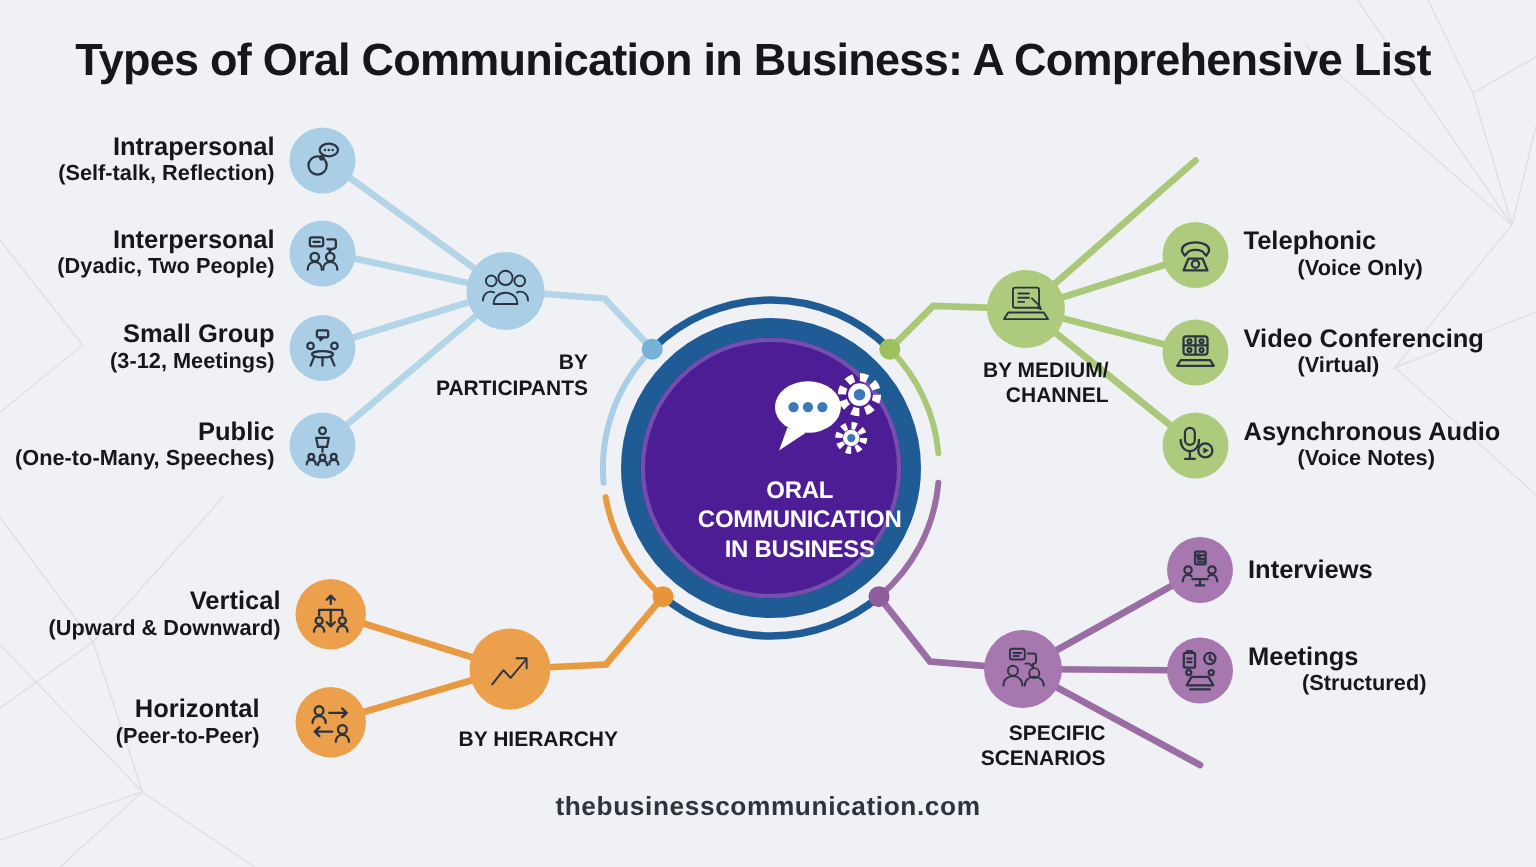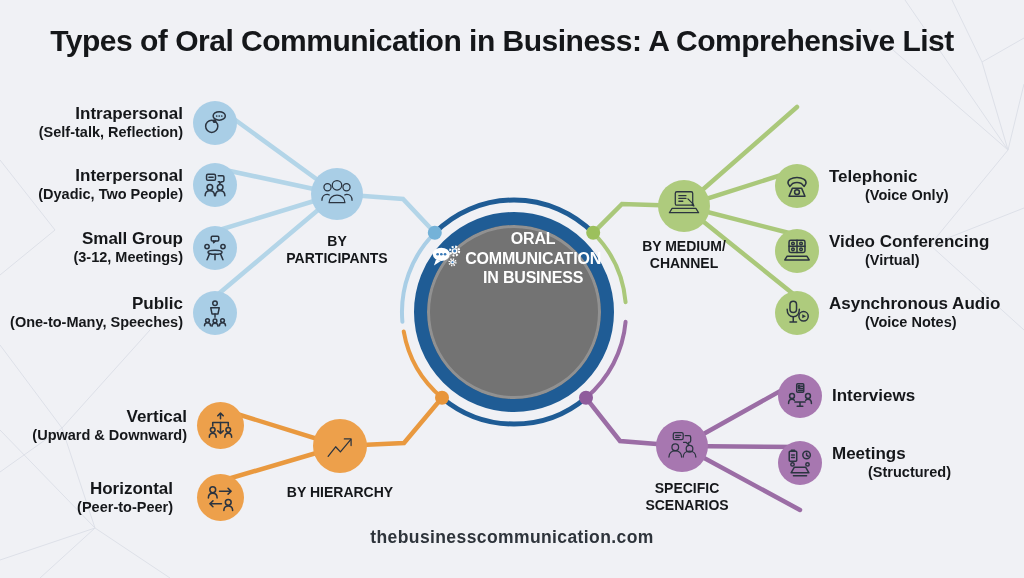--- a/index.html
+++ b/index.html
@@ -1,35 +1,35 @@
 <!DOCTYPE html>
 <html><head>
 <meta charset="utf-8">
 <style>
   html,body{margin:0;padding:0;}
   body{width:1024px;height:578px;overflow:hidden;background:#f0f1f5;font-family:"Liberation Sans",sans-serif;position:relative;}
   #canvas{position:absolute;inset:0;width:1024px;height:578px;}
   svg.layer{position:absolute;left:0;top:0;pointer-events:none;}
   .title{position:absolute;left:0;top:24px;width:1004px;text-align:center;font-size:30px;font-weight:800;letter-spacing:-0.5px;color:#15171a;}
-  .node{position:absolute;display:flex;align-items:center;gap:10px;z-index:3;margin-top:16px;}
+  .node{position:absolute;display:flex;align-items:center;gap:10px;z-index:3;}
   .node .txt{line-height:1.18;color:#15171a;white-space:nowrap;}
   .node .txt .t{font-size:17px;font-weight:800;}
   .node .txt .s{font-size:14.5px;font-weight:700;padding-left:36px;}
   .node .txt .s:empty{display:none;}
   .txt.ra{text-align:right;}
   .bubble{border-radius:50%;display:flex;align-items:center;justify-content:center;flex:0 0 auto;}
   .b44{width:44px;height:44px;}
   .b47{width:47px;height:47px;}
   .blue{background:#a9cee6;}
   .green{background:#aecb7d;}
   .orange{background:#eda04b;}
   .purple{background:#a777b0;}
   .hub{position:absolute;border-radius:50%;display:flex;align-items:center;justify-content:center;z-index:3;}
-  .hub-label{position:absolute;text-align:center;font-size:14px;font-weight:800;line-height:1.2;color:#15171a;z-index:3;}
-  .center-circle{position:absolute;left:414px;top:212px;width:200px;height:200px;border-radius:50%;background:#737373;border:13px solid #1f5c95;box-sizing:border-box;box-shadow:inset 0 0 0 3px rgba(255,255,255,.22);display:flex;flex-direction:row;align-items:flex-start;justify-content:center;z-index:4;}
+  .hub-label{position:absolute;text-align:right;font-size:14px;font-weight:800;line-height:1.2;color:#15171a;z-index:3;}
+  .center-circle{position:absolute;left:414px;top:212px;width:200px;height:200px;border-radius:50%;background:#4c1d95;border:13px solid #1f5c95;box-sizing:border-box;box-shadow:inset 0 0 0 3px rgba(255,255,255,.22);display:flex;flex-direction:column;align-items:flex-end;justify-content:center;z-index:4;}
   .center-text{margin-top:4px;text-align:center;color:#fff;font-weight:800;font-size:16px;line-height:1.22;letter-spacing:-0.2px;}
   .footer{position:absolute;left:0;top:527px;width:1024px;text-align:center;font-size:17.5px;font-weight:700;letter-spacing:.4px;color:#2e343b;z-index:3;}
   .ic{stroke:#2b3440;stroke-width:1.6;fill:none;stroke-linecap:round;stroke-linejoin:round;}
 </style>
 </head>
 <body>
 
 <div id="canvas">
 
   <svg class="layer" width="1024" height="578">

